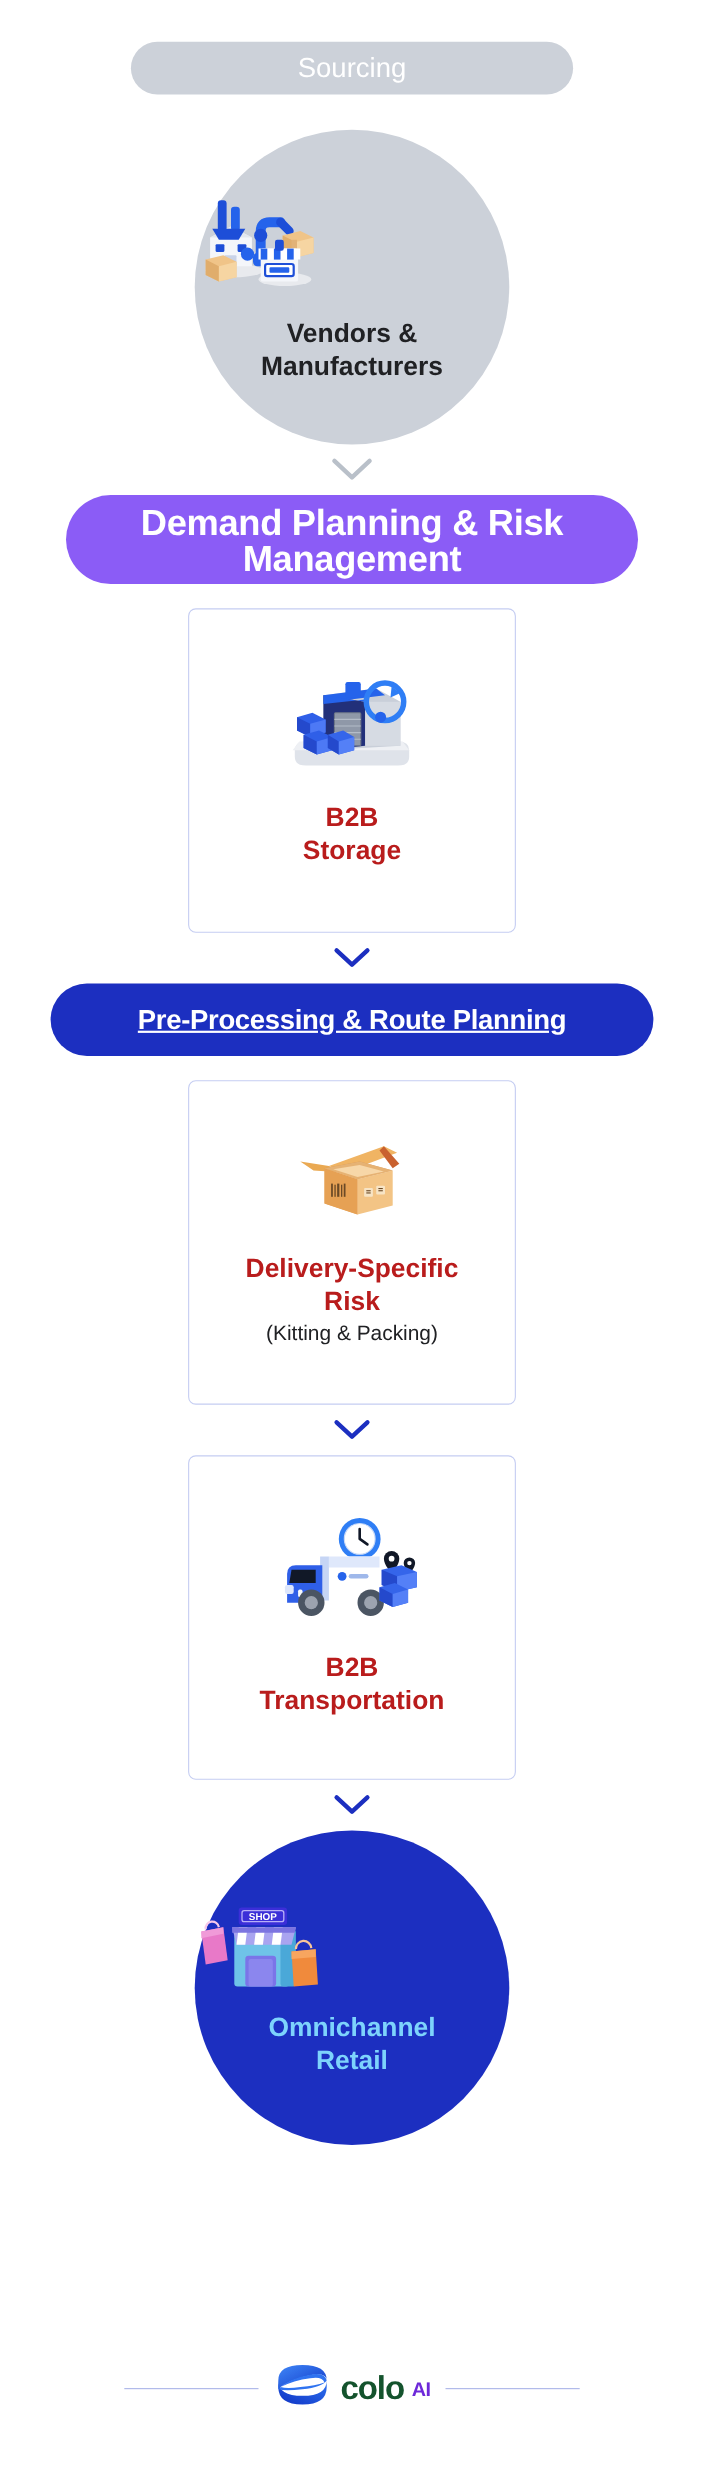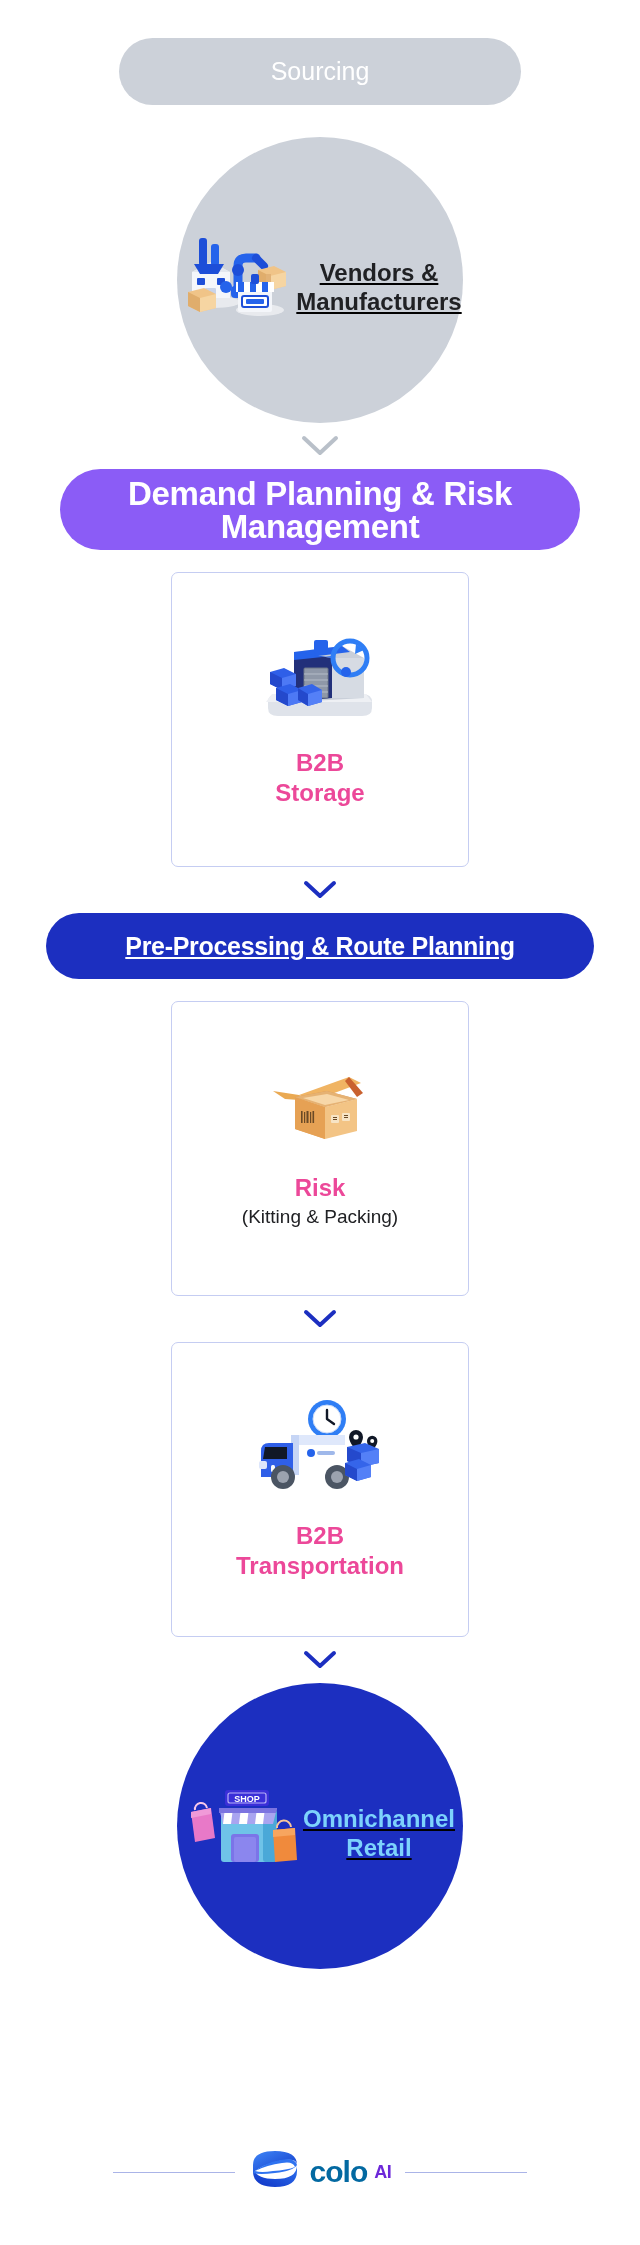--- a/index.html
+++ b/index.html
@@ -31,21 +31,21 @@
     border-radius: 999px;
     text-align: center;
     color: #ffffff;
     font-weight: 700;
     letter-spacing: -0.3px;
     line-height: 1;
   }
 
   .pill-sourcing {
     width: 402px;
-    height: 67px;
+    height: 48px;
     margin-top: 38px;
     background: #ccd1d9;
     font-size: 25px;
     font-weight: 400;
     letter-spacing: 0px;
     color: #ffffff;
   }
 
   .pill-demand {
     width: 520px;
@@ -61,24 +61,22 @@
     font-size: 25px;
     text-decoration: underline;
   }
 
   
   .circle {
     width: 286px;
     height: 286px;
     border-radius: 50%;
     display: flex;
-    flex-direction: row;
-    align-items: center;
+    flex-direction: column;
     justify-content: center;
-    text-decoration: underline;
   }
 
   .circle-vendors {
     background: #ccd1d9;
     margin-top: 32px;
   }
 
   .circle-retail {
     background: #1c2fc0;
   }
@@ -105,21 +103,21 @@
     align-items: center;
     justify-content: center;
     padding: 16px 10px;
   }
 
   .card-label {
     text-align: center;
     font-size: 24px;
     line-height: 1.25;
     font-weight: 700;
-    color: #ec4899;
+    color: #b91c1c;
     margin-top: 16px;
   }
 
   .card-sublabel {
     text-align: center;
     font-size: 19px;
     line-height: 1.25;
     font-weight: 400;
     color: #202124;
     margin-top: 2px;
@@ -157,21 +155,21 @@
   .rule-right { width: 122px; margin-left: 14px; }
 
   .logo-wrap {
     display: flex;
     align-items: center;
     gap: 9px;
   }
   .logo-word {
     font-size: 30px;
     font-weight: 700;
-    color: #0369a1;
+    color: #14532d;
     letter-spacing: -1px;
     line-height: 1;
   }
   .logo-ai {
     font-size: 18px;
     font-weight: 700;
     color: #6d28d9;
     letter-spacing: -0.4px;
     line-height: 1;
     margin-left: -2px;
@@ -339,20 +337,21 @@
           <rect x="79" y="46" width="4" height="1"></rect>
           <rect x="79" y="48" width="4" height="1"></rect>
         </g>
 
         <path d="M30 28 L62 22 L92 30 L60 38 Z" fill="#e8b77a" opacity="0.85"></path>
         <path d="M38 29 L62 25 L84 31 L60 36 Z" fill="#f7d7a8"></path>
       </svg>
     </span>
 
     <div class="card-label">
+      <div>Delivery-Specific</div>
       <div>Risk</div>
     </div>
     <div class="card-sublabel">(Kitting &amp; Packing)</div>
   </div>
 
   <div class="chevron">
     <svg width="34" height="22" viewBox="0 0 34 22">
       <path d="M3 4 L17 17 L31 4" stroke="#1c2fc0" stroke-width="4" fill="none" stroke-linecap="round" stroke-linejoin="round"></path>
     </svg>
   </div>

